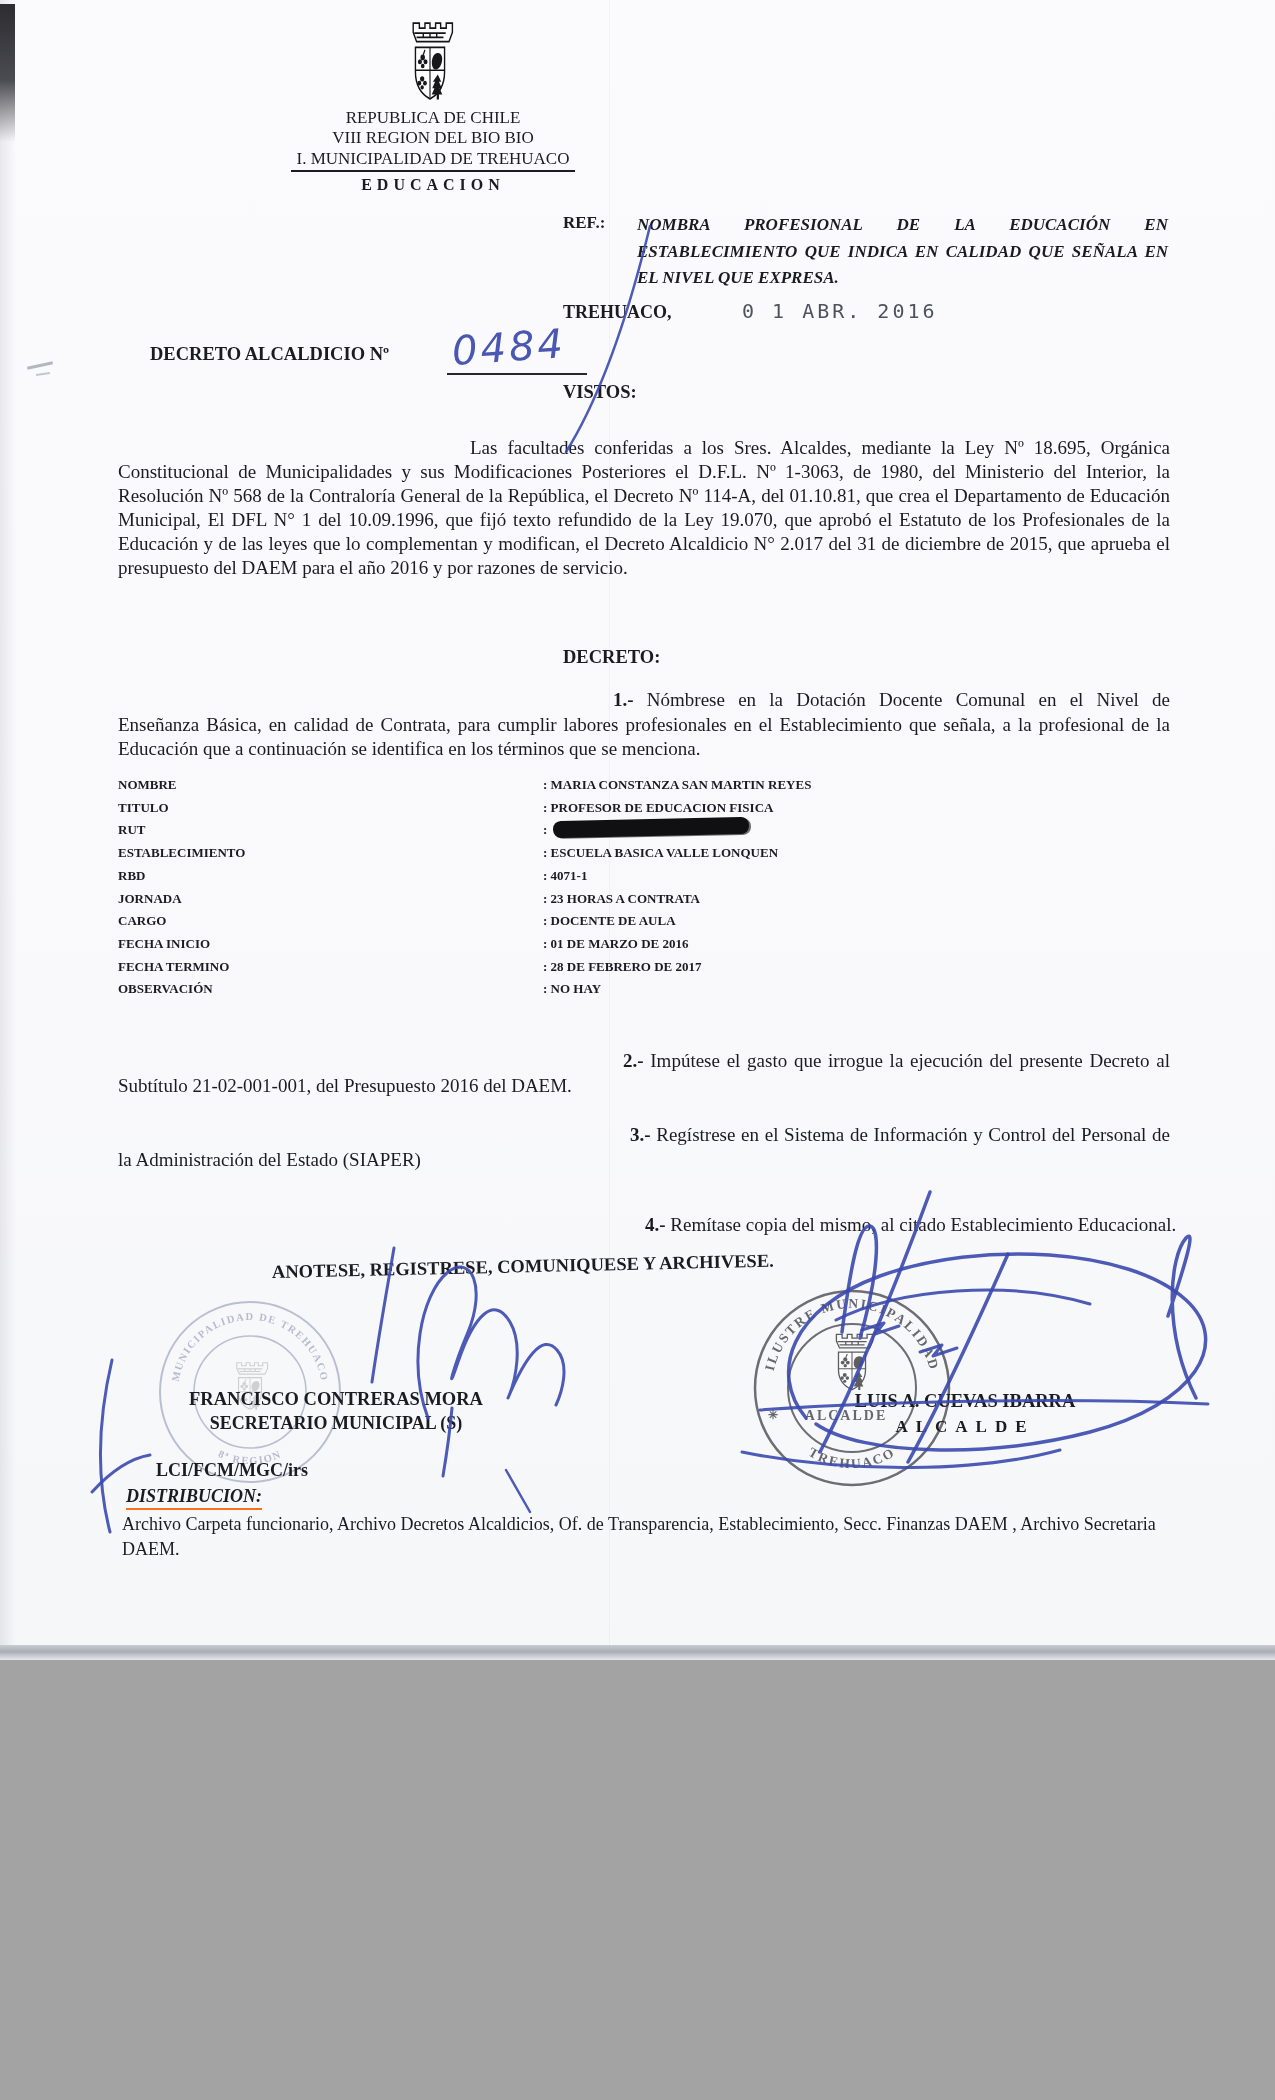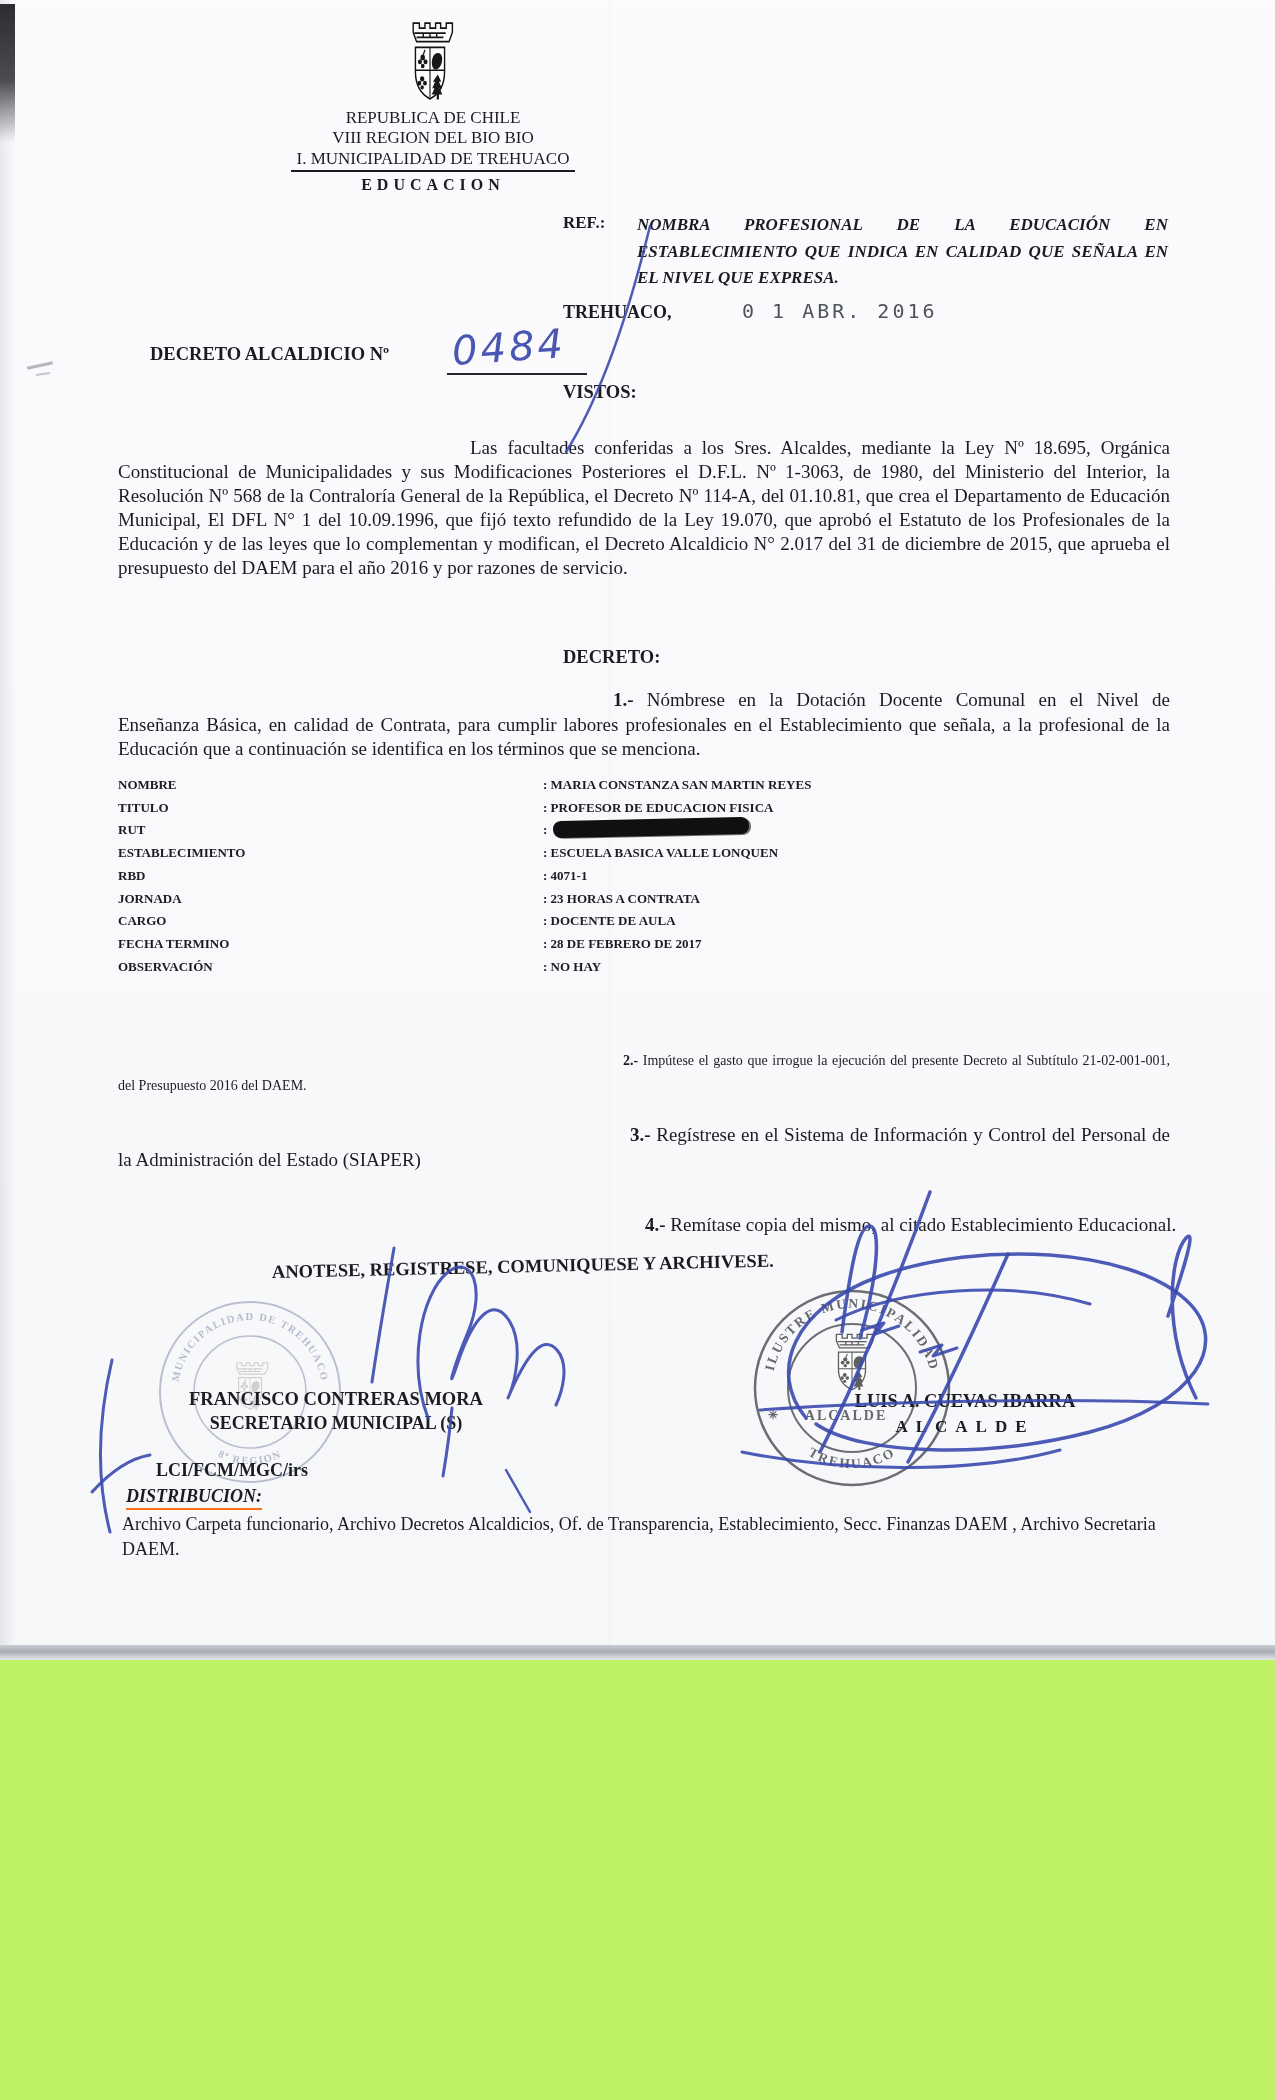--- a/index.html
+++ b/index.html
@@ -1,16 +1,16 @@
 <!DOCTYPE html>
 <html><head>
 <meta charset="utf-8">
 <style>
   html,body{margin:0;padding:0;background:#ffffff;}
-  .stage{position:relative;width:1275px;height:2100px;background:#bef264;overflow:hidden;
+  .stage{position:relative;width:1275px;height:2100px;background:#a3a3a3;overflow:hidden;
          font-family:"Liberation Serif", serif;color:#1b1b22;}
   .paper{position:absolute;left:0;top:0;width:1275px;height:1648px;
          background:linear-gradient(180deg,#fbfbfd 0%,#f9f9fc 60%,#f6f7f9 100%);}
   .paper-edge{position:absolute;left:0;top:1645px;width:1275px;height:15px;
          background:linear-gradient(180deg,#c9ccd2 0%,#a9adb4 45%,#e6e8eb 100%);}
   .left-shade{position:absolute;left:0;top:0;width:16px;height:1645px;
          background:linear-gradient(90deg,rgba(70,70,90,.10),rgba(70,70,90,0));}
   .corner-strip{position:absolute;left:0;top:4px;width:15px;height:138px;
          background:linear-gradient(180deg,#2c2c31 0%,#4b4b52 55%,rgba(90,90,100,0) 100%);}
   .seam{position:absolute;left:609px;top:0;width:1px;height:1645px;background:rgba(90,95,120,.05);}
@@ -37,21 +37,21 @@
   .decreto-underline{left:447px;top:345px;width:140px;height:28px;border-bottom:2.5px solid #26262c;}
   .decreto-number{left:452px;top:324px;font-size:40px;color:#3b4aad;font-style:italic;
             letter-spacing:3px;transform:rotate(-4deg);font-family:"DejaVu Sans",sans-serif;opacity:.92;}
 
   .vistos-h{left:563px;top:382px;font-size:18.5px;font-weight:bold;}
   .vistos-p{left:118px;top:436px;width:1052px;font-size:19px;line-height:24px;
             text-align:justify;text-indent:352px;}
 
   .decreto-h{left:563px;top:647px;font-size:18.5px;font-weight:bold;}
   .p1{left:118px;top:688px;width:1052px;font-size:19px;line-height:24.5px;text-align:justify;text-indent:495px;}
-  .p2{left:118px;top:1048px;width:1052px;font-size:14px;line-height:25px;text-align:justify;text-indent:505px;}
+  .p2{left:118px;top:1048px;width:1052px;font-size:19px;line-height:25px;text-align:justify;text-indent:505px;}
   .p3{left:118px;top:1122px;width:1052px;font-size:19px;line-height:25px;text-align:justify;text-indent:512px;}
   .p4{left:118px;top:1197px;width:1052px;font-size:19px;line-height:25px;text-align:justify;text-indent:512px;}
 
   .table{left:118px;top:774px;width:1000px;font-size:13px;line-height:22.7px;font-weight:bold;}
   .trow{display:flex;}
   .tlabel{width:425px;flex:0 0 425px;}
   .tvalue{flex:1;}
   .redaction{display:inline-block;width:196px;height:17px;background:#101013;border-radius:8px;
             transform:rotate(-1.2deg);vertical-align:-2px;margin-left:6px;box-shadow:2px 1px 0 rgba(16,16,19,.6);}
 
@@ -164,20 +164,24 @@
       </div>
     <div class="trow">
         <span class="tlabel">JORNADA</span>
         <span class="tvalue">: 23  HORAS A CONTRATA</span>
       </div>
     <div class="trow">
         <span class="tlabel">CARGO</span>
         <span class="tvalue">: DOCENTE DE AULA</span>
       </div>
     <div class="trow">
+        <span class="tlabel">FECHA INICIO</span>
+        <span class="tvalue">: 01 DE MARZO DE 2016</span>
+      </div>
+    <div class="trow">
         <span class="tlabel">FECHA TERMINO</span>
         <span class="tvalue">: 28 DE FEBRERO DE 2017</span>
       </div>
     <div class="trow">
         <span class="tlabel">OBSERVACIÓN</span>
         <span class="tvalue">: NO HAY</span>
       </div>
   </div>
 
   <p class="abs p2" style="margin:0"><span class="b">2.-</span> <span>Impútese el gasto que irrogue la ejecución del presente Decreto al Subtítulo 21-02-001-001, del Presupuesto  2016 del DAEM.</span></p>

